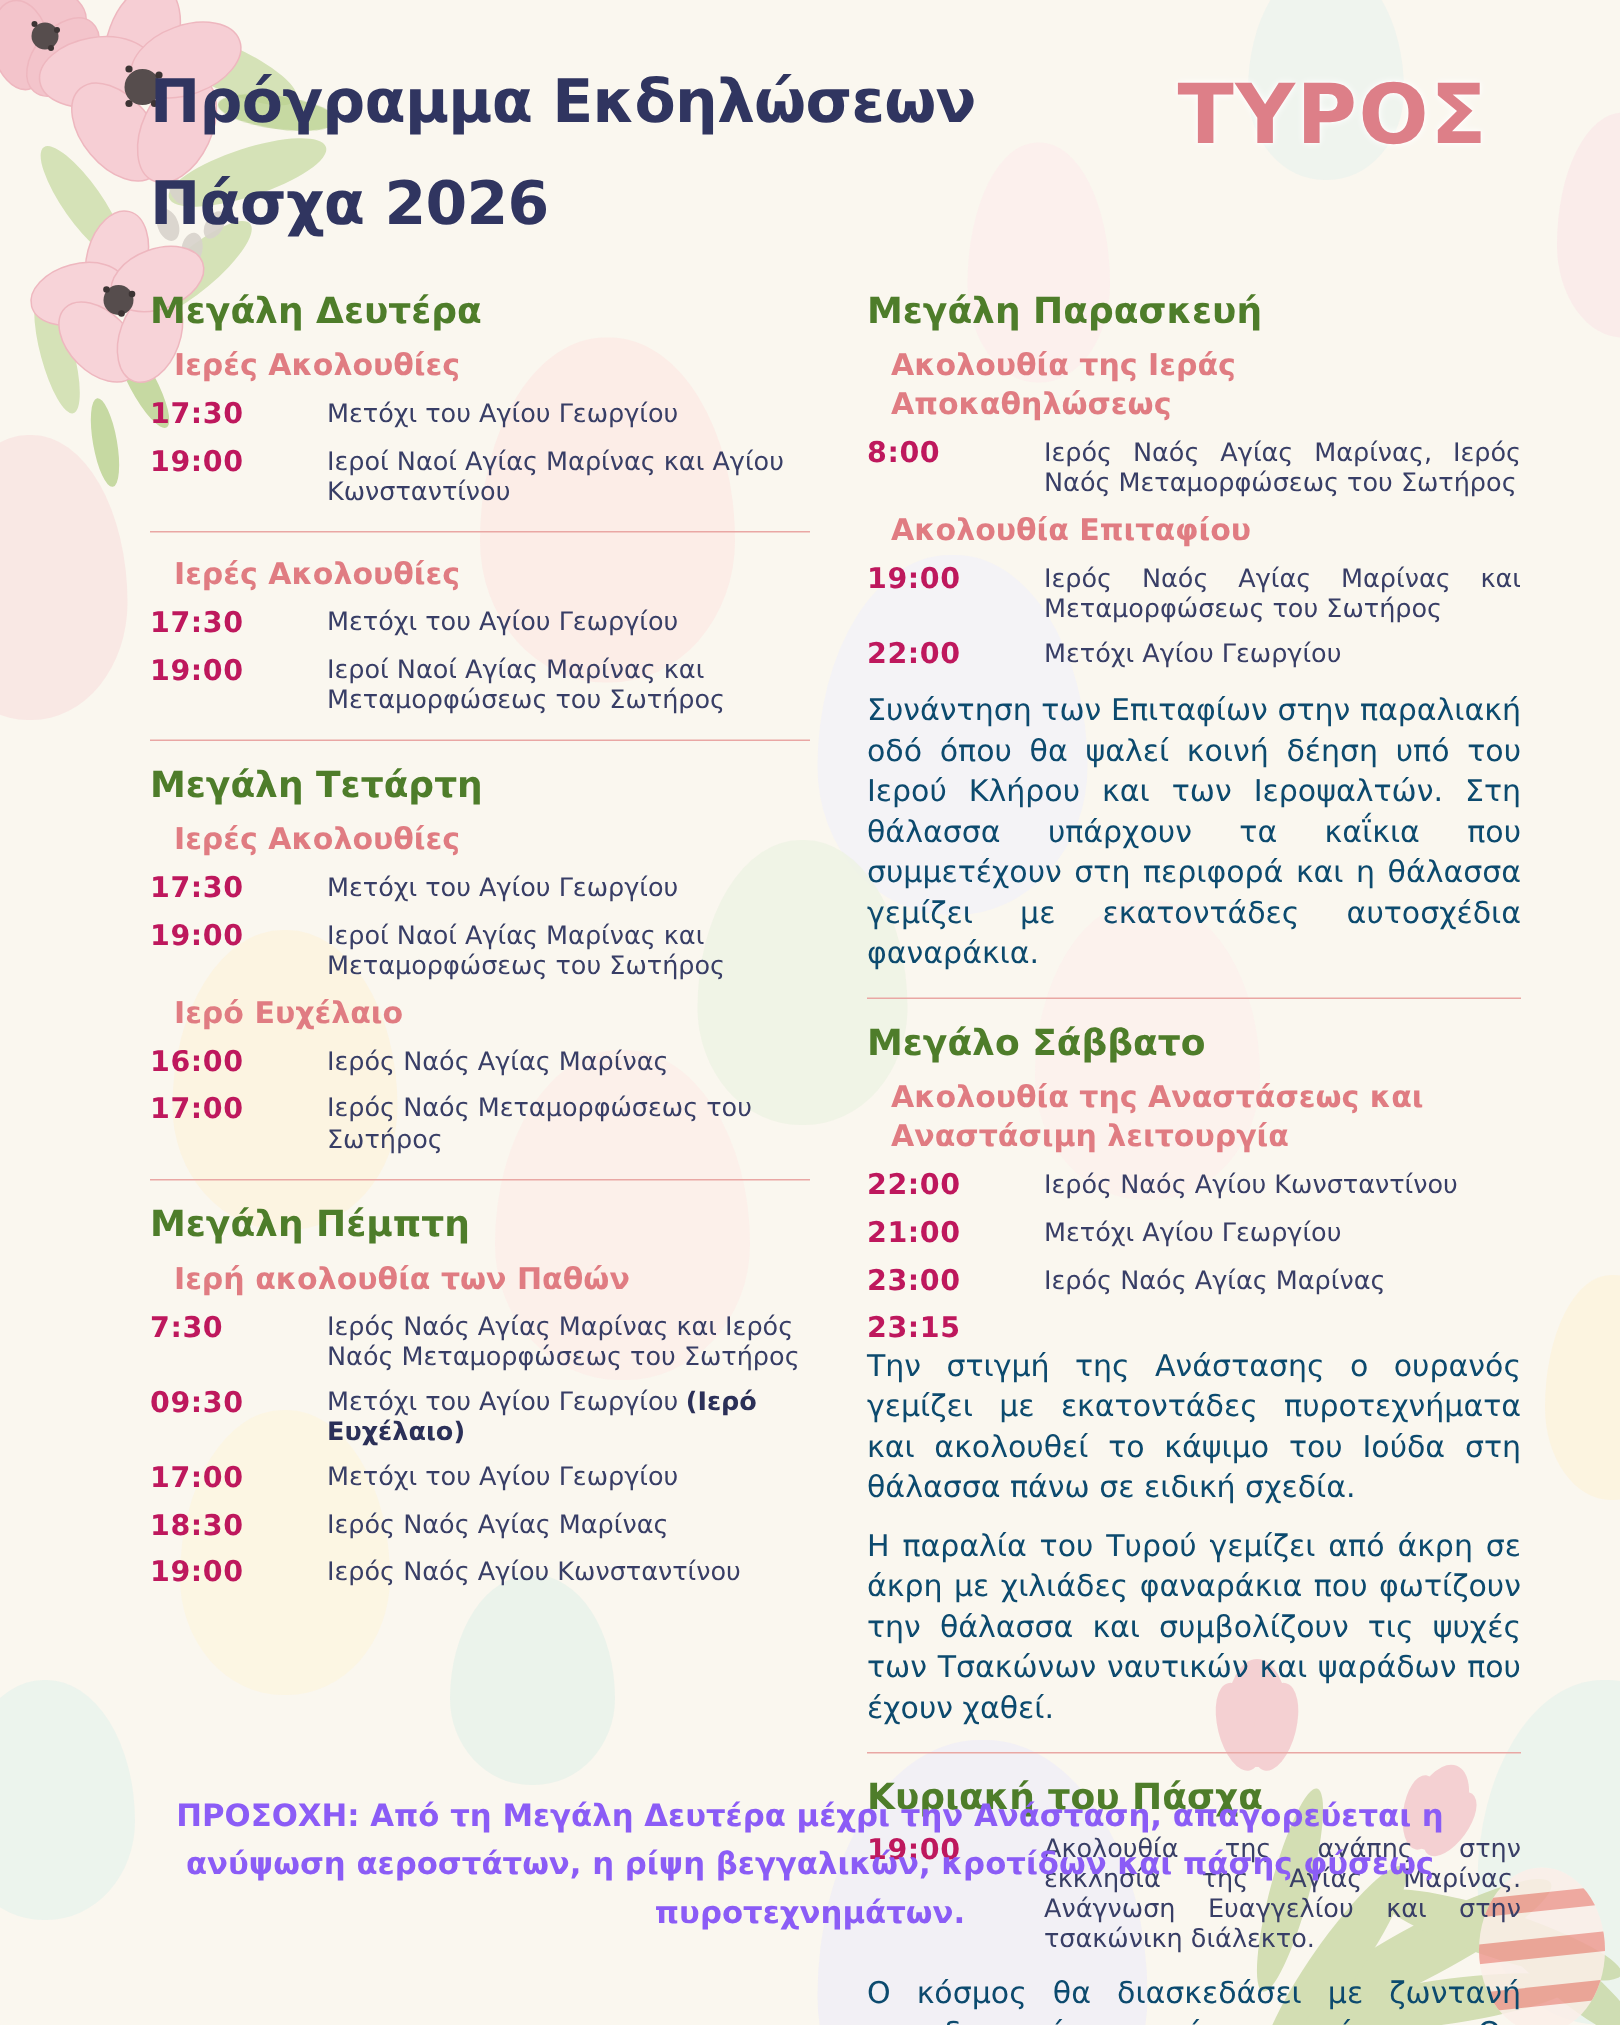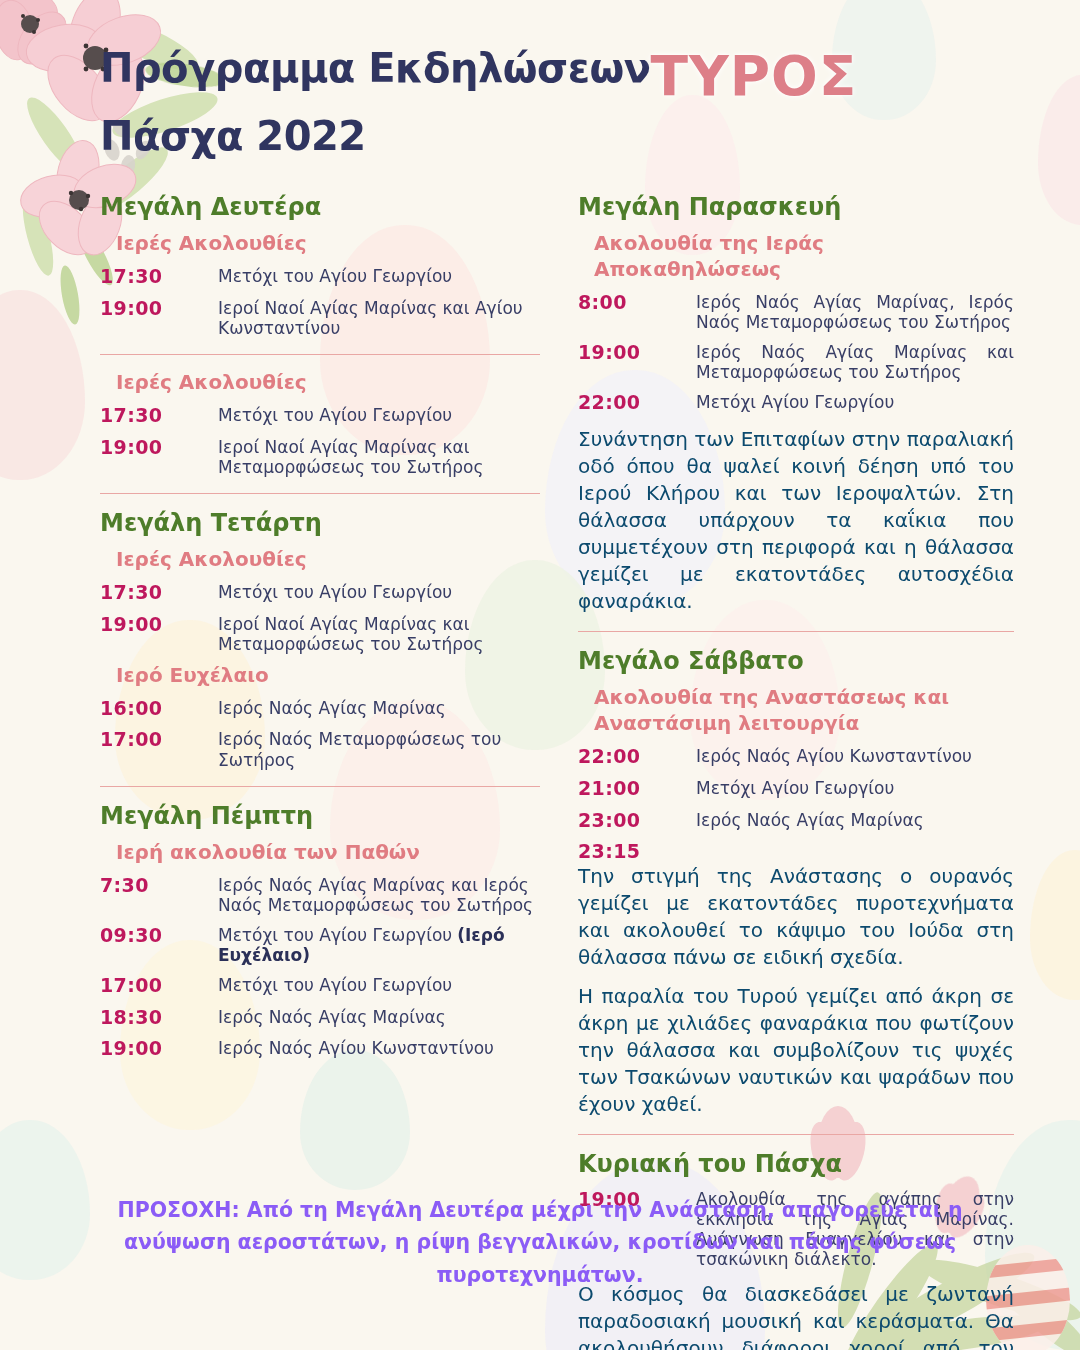--- a/index.html
+++ b/index.html
@@ -4,21 +4,21 @@
 <style>
   html,body{margin:0;padding:0}
   .page{position:relative;width:1080px;height:1350px;background:#faf7ef;overflow:hidden;
         font-family:"DejaVu Sans","Liberation Sans",sans-serif;color:#383e66}
   
   .egg{position:absolute;border-radius:50% 50% 50% 50% / 60% 60% 42% 42%;opacity:.8}
   
   .deco-tl{position:absolute;left:0;top:0;z-index:1}
   .deco-br{position:absolute;right:0;bottom:0;z-index:1}
   
-  header{position:relative;z-index:2;display:flex;align-items:flex-start;
+  header{position:relative;z-index:2;display:flex;justify-content:space-between;align-items:flex-start;
          padding:34px 88px 0 100px}
   .title{font-size:40px;font-weight:700;color:#303560;line-height:1.7;letter-spacing:-.5px}
   .brand{font-size:55px;font-weight:700;color:#dd7f88;margin-top:10px;letter-spacing:1px;
          text-shadow:0 0 6px #ffffff,0 0 2px #ffffff}
   
   .content{position:relative;z-index:2;display:grid;grid-template-columns:440px 436px;column-gap:38px;
            padding:22px 16px 0 100px}
   .day{font-size:24px;font-weight:700;color:#4e7d2a;line-height:1.25;margin:0}
   .sub{font-size:20px;font-weight:700;color:#e07c82;line-height:1.3;margin:8px 16px 0}
   .event{display:flex;margin:9px 0 0}
@@ -149,21 +149,21 @@
         <rect x="-50" y="-38" width="100" height="12" transform="rotate(-6)"></rect>
         <rect x="-50" y="-8" width="100" height="13" transform="rotate(-6)"></rect>
         <rect x="-50" y="24" width="100" height="13" transform="rotate(-6)"></rect>
       </g>
     </g>
   </svg>
 
   <header>
     <div class="title">
       <div>Πρόγραμμα Εκδηλώσεων</div>
-      <div>Πάσχα 2022</div>
+      <div>Πάσχα 2026</div>
     </div>
     <div class="brand">ΤΥΡΟΣ</div>
   </header>
 
   <main class="content">
 
     <div class="col">
 
       <section class="section">
         <h2 class="day">Μεγάλη Δευτέρα</h2>
@@ -244,20 +244,21 @@
 
     <div class="col rcol">
 
       <section class="section">
         <h2 class="day">Μεγάλη Παρασκευή</h2>
         <h3 class="sub">Ακολουθία της Ιεράς Αποκαθηλώσεως</h3>
         <div class="event">
           <span class="time">8:00</span>
           <span class="loc">Ιερός Ναός Αγίας Μαρίνας, Ιερός Ναός Μεταμορφώσεως του Σωτήρος</span>
         </div>
+        <h3 class="sub">Ακολουθία Επιταφίου</h3>
         <div class="event">
           <span class="time">19:00</span>
           <span class="loc">Ιερός Ναός Αγίας Μαρίνας και Μεταμορφώσεως του Σωτήρος</span>
         </div>
         <div class="event">
           <span class="time">22:00</span>
           <span class="loc">Μετόχι Αγίου Γεωργίου</span>
         </div>
         <p class="para">Συνάντηση των Επιταφίων στην παραλιακή οδό όπου θα ψαλεί κοινή δέηση υπό του Ιερού Κλήρου και των Ιεροψαλτών. Στη θάλασσα υπάρχουν τα καΐκια που συμμετέχουν στη περιφορά και η θάλασσα γεμίζει με εκατοντάδες αυτοσχέδια φαναράκια.</p>
         <hr class="divider">

